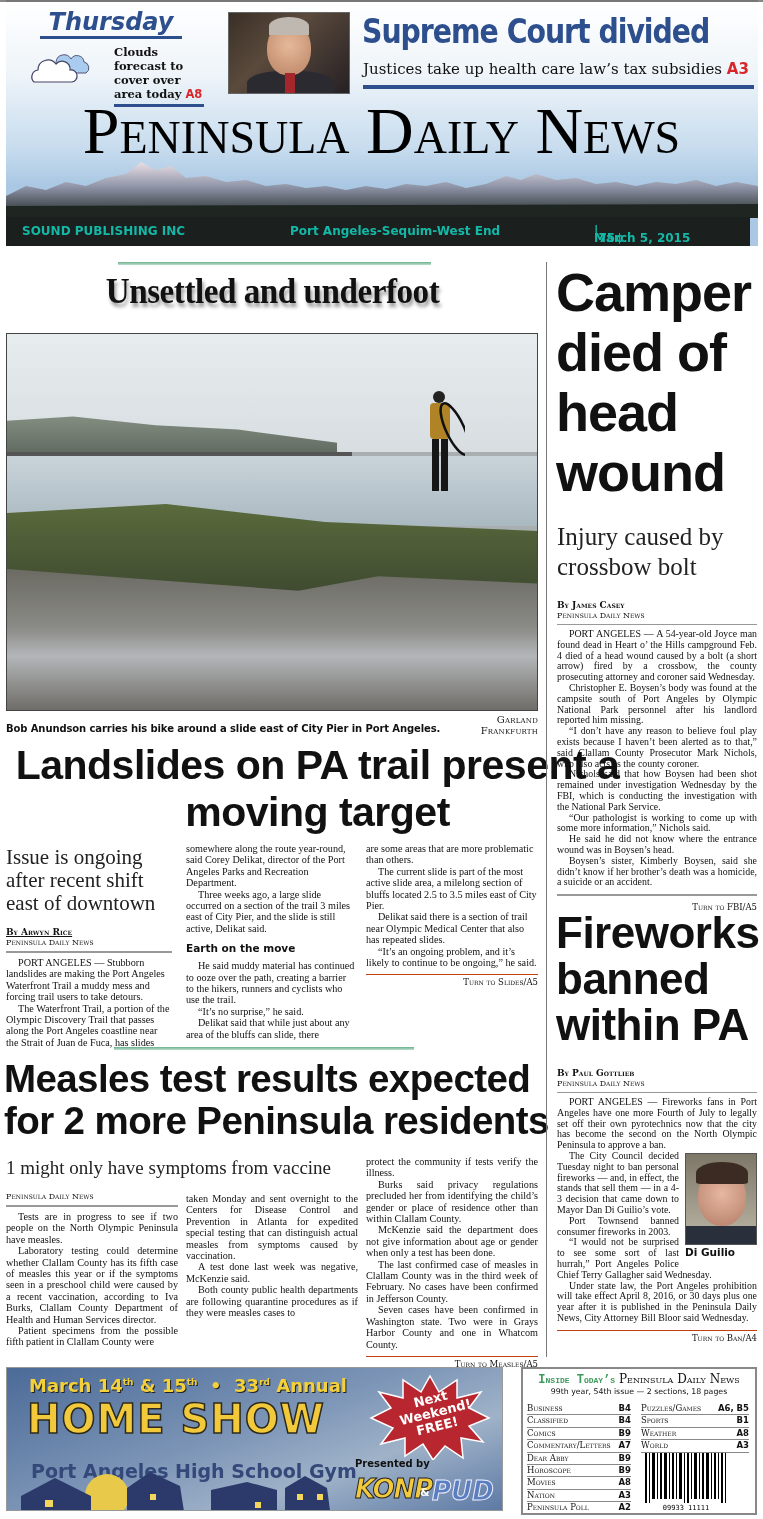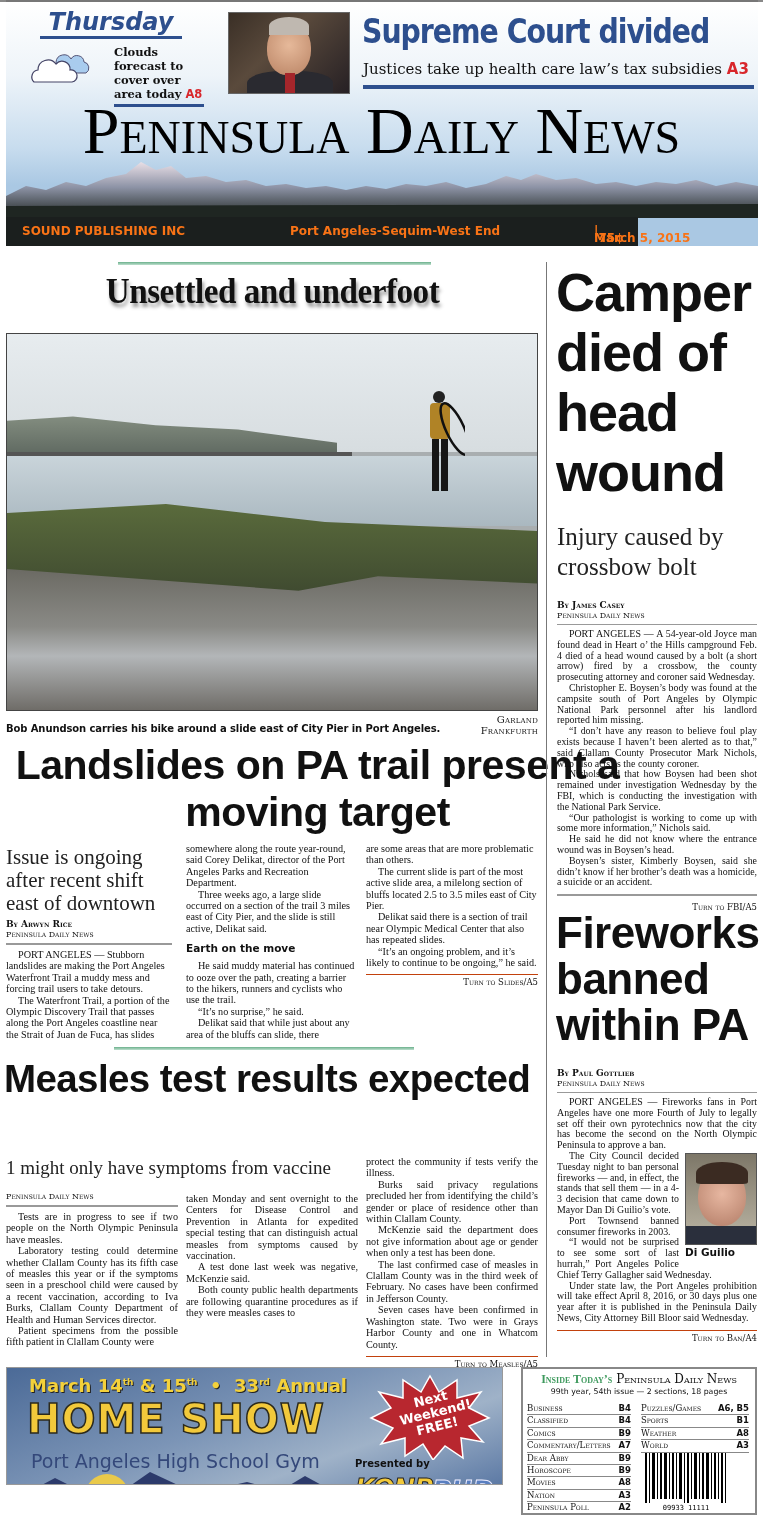--- a/index.html
+++ b/index.html
@@ -16,21 +16,21 @@
   .photo-judge { left: 228px; top: 12px; width: 122px; height: 82px; background: linear-gradient(135deg, #3a2f26 0%, #5a4a3c 40%, #262024 100%); border: 1px solid #666; overflow: hidden; }
   .judge-face { position: absolute; left: 38px; top: 8px; width: 44px; height: 54px; border-radius: 50% 50% 45% 45%; background: radial-gradient(circle at 50% 45%, #e6b99a, #b98364); }
   .judge-hair { position: absolute; left: 40px; top: 4px; width: 40px; height: 18px; border-radius: 50% 50% 0 0; background: #bfb8b0; }
   .judge-suit { position: absolute; left: 18px; top: 58px; width: 86px; height: 30px; border-radius: 40% 40% 0 0; background: #2a2a30; }
   .judge-tie { position: absolute; left: 56px; top: 60px; width: 10px; height: 24px; background: #a5262b; }
   .sc-head { left: 362px; top: 12px; width: 392px; font-family: "DejaVu Sans", sans-serif; font-weight: bold; font-size: 33px; color: #2d4f8e; letter-spacing: -1.2px; line-height: 40px; white-space: nowrap; transform: scaleX(0.86); transform-origin: left; }
   .sc-sub { left: 363px; top: 59px; width: 392px; font-size: 15px; color: #111; line-height: 20px; white-space: nowrap; }
   .sc-rule { left: 363px; top: 85px; width: 391px; height: 4px; background: #2d4f8e; }
   .paper-title { left: 0; top: 96px; width: 763px; text-align: center; font-family: "Liberation Serif", serif; font-size: 66px; line-height: 70px; color: #000; font-variant: small-caps; letter-spacing: 0px; }
   .mountains { left: 6px; top: 156px; width: 752px; height: 62px; }
-  .mast-bar { left: 6px; top: 217px; width: 632px; height: 29px; background: #1b1f1e; color: #f97316; font-family: "DejaVu Sans", sans-serif; font-size: 12px; font-weight: bold; }
+  .mast-bar { left: 6px; top: 217px; width: 744px; height: 29px; background: #1b1f1e; color: #14b8a6; font-family: "DejaVu Sans", sans-serif; font-size: 12px; font-weight: bold; }
   .mast-bar span { position: absolute; top: 7px; white-space: nowrap; }
 
   
   .vdivider { left: 546px; top: 262px; width: 1px; height: 1095px; background: #777; }
 
   
   .green-rule { height: 3px; background: linear-gradient(#6bb08c, #bfe0cf); }
   .unsettled { left: 0; top: 270px; width: 545px; text-align: center; font-family: "Liberation Serif", serif; font-weight: bold; font-size: 36px; color: #111; text-shadow: 2px 4px 4px #999; transform: scaleX(0.92); letter-spacing: -0.5px; }
   .photo-main { left: 6px; top: 333px; width: 532px; height: 378px; border: 1px solid #444; overflow: hidden; background: #a9aeb0; }
   .photo-main .sky { position: absolute; left: 0; top: 0; width: 100%; height: 118px; background: linear-gradient(#e7ecef, #d7dde0); }
@@ -58,37 +58,37 @@
   
   .hed-camper { left: 556px; top: 262px; width: 205px; font-family: "Liberation Sans", sans-serif; font-weight: bold; font-size: 54px; line-height: 60px; letter-spacing: -1px; }
   .hed-fireworks { left: 556px; top: 910px; width: 205px; font-family: "Liberation Sans", sans-serif; font-weight: bold; font-size: 44px; line-height: 46px; letter-spacing: -0.5px; }
   .di-photo { width: 72px; height: 92px; float: right; margin: 2px 0 2px 6px; background: linear-gradient(#7d7768, #bdb7a6); position: relative; overflow: hidden; border: 1px solid #555; }
   .di-face { position: absolute; left: 12px; top: 14px; width: 48px; height: 58px; border-radius: 48%; background: radial-gradient(circle at 50% 45%, #e7b7a1, #b27c66); }
   .di-hair { position: absolute; left: 10px; top: 8px; width: 52px; height: 22px; border-radius: 50% 50% 10% 10%; background: #3b2b22; }
   .di-suit { position: absolute; left: 0; top: 72px; width: 72px; height: 24px; background: #2a2f3c; }
   .di-caption { float: right; clear: right; width: 72px; font-family: "DejaVu Sans", sans-serif; font-weight: bold; font-size: 10.5px; margin: 0 0 2px 6px; }
 
   
-  .ad { left: 6px; top: 1367px; width: 497px; height: 118px; background: linear-gradient(160deg, #4b6a97 0%, #7b94b6 45%, #9fb2c8 70%, #5d7aa5 100%); border: 1px solid #999; overflow: hidden; }
+  .ad { left: 6px; top: 1367px; width: 497px; height: 144px; background: linear-gradient(160deg, #4b6a97 0%, #7b94b6 45%, #9fb2c8 70%, #5d7aa5 100%); border: 1px solid #999; overflow: hidden; }
   .ad-line1 { position: absolute; left: 22px; top: 7px; font-family: "DejaVu Sans", sans-serif; font-weight: bold; font-size: 18px; color: #f4d13a; text-shadow: 1px 1px 0 #222; white-space: nowrap; }
   .ad-line1 sup { font-size: 9px; }
   .ad-homeshow { position: absolute; left: 20px; top: 28px; font-family: "DejaVu Sans", sans-serif; font-weight: bold; font-size: 40px; color: #f2c93b; -webkit-text-stroke: 1.5px #2c2a1c; letter-spacing: 1px; white-space: nowrap; }
-  .ad-school { position: absolute; left: 24px; top: 82px; font-family: "DejaVu Sans", sans-serif; font-weight: normal; font-size: 19px; color: #34487a; white-space: nowrap; }
+  .ad-school { position: absolute; left: 24px; top: 92px; font-family: "DejaVu Sans", sans-serif; font-weight: bold; font-size: 19px; color: #34487a; white-space: nowrap; }
   .ad-star { position: absolute; left: 362px; top: 6px; width: 122px; height: 86px; }
   .ad-star-text { position: absolute; left: 392px; top: 24px; width: 70px; text-align: center; font-family: "DejaVu Sans", sans-serif; font-weight: bold; font-size: 13px; line-height: 14px; color: #fff; transform: rotate(-14deg); }
   .ad-presented { position: absolute; left: 348px; top: 90px; font-family: "DejaVu Sans", sans-serif; font-weight: bold; font-size: 10px; color: #111; }
   .ad-konp { position: absolute; left: 348px; top: 106px; font-family: "DejaVu Sans", sans-serif; font-weight: bold; font-style: italic; font-size: 26px; color: #f2c93b; -webkit-text-stroke: 1px #222; letter-spacing: -1px; }
   .ad-amp { position: absolute; left: 413px; top: 118px; font-family: "DejaVu Sans", sans-serif; font-weight: bold; font-size: 11px; color: #fff; }
   .ad-pud { position: absolute; left: 425px; top: 108px; font-family: "DejaVu Sans", sans-serif; font-weight: bold; font-style: italic; font-size: 26px; color: #5a7fc0; -webkit-text-stroke: 1px #eef; }
   .ad-houses { position: absolute; left: 8px; top: 100px; width: 330px; height: 50px; }
 
   
   .index { left: 521px; top: 1367px; width: 236px; height: 148px; border: 2px solid #888; padding: 3px 4px; }
   .index-title { text-align: center; font-size: 12px; font-variant: small-caps; white-space: nowrap; }
-  .index-title .green { color: #3f9a5e; font-family: Liberation Serif, serif; font-weight: bold; }
+  .index-title .green { color: #3f9a5e; font-family: Liberation Mono, monospace; font-weight: bold; }
   .index-sub { text-align: center; font-family: "DejaVu Sans", sans-serif; font-size: 7.8px; margin-bottom: 2px; }
   .idx-col { position: absolute; top: 34px; }
   .idx-row { display: flex; justify-content: space-between; font-size: 8.5px; line-height: 11.4px; border-bottom: 1px solid #888; font-variant: small-caps; }
   .idx-row b { font-family: "DejaVu Sans", sans-serif; font-size: 8.5px; }
   .barcode { position: absolute; left: 118px; top: 84px; width: 90px; height: 58px; }
 </style>
 </head>
 <body>
 
 <div class="abs" id="top-rule"></div>
@@ -155,21 +155,21 @@
     <ellipse cx="30" cy="40" rx="9" ry="28" fill="none" stroke="#111" stroke-width="2.5" transform="rotate(-25 30 40)"></ellipse>
   </svg>
 </div>
 <div class="abs credit">Garland Frankfurth</div>
 <div class="abs cutline">Bob Anundson carries his bike around a slide east of City Pier in Port Angeles.</div>
 
 <div class="abs hed-landslides">Landslides on PA trail present a moving target</div>
 
 <div class="abs" style="left:6px; top:846px; width:166px;">
   <div class="deck">Issue is ongoing after recent shift east of downtown</div>
-  <div class="byline" style="margin-top:4px;">By Arwyn Rice</div>
+  <div class="byline" style="margin-top:12px;text-decoration:underline;">By Arwyn Rice</div>
   <div class="pdn">Peninsula Daily News</div>
   <div class="gray-rule"></div>
   <div class="body">
     <p>PORT ANGELES — Stubborn landslides are making the Port Angeles Waterfront Trail a muddy mess and forcing trail users to take detours.</p>
     <p>The Waterfront Trail, a portion of the Olympic Discovery Trail that passes along the Port Angeles coastline near the Strait of Juan de Fuca, has slides</p>
   </div>
 </div>
 <div class="abs" style="left:186px; top:843px; width:170px;">
   <div class="body">
     <p style="text-indent:0">somewhere along the route year-round, said Corey Delikat, director of the Port Angeles Parks and Recreation Department.</p>
@@ -188,20 +188,21 @@
     <p>The current slide is part of the most active slide area, a milelong section of bluffs located 2.5 to 3.5 miles east of City Pier.</p>
     <p>Delikat said there is a section of trail near Olympic Medical Center that also has repeated slides.</p>
     <p>“It’s an ongoing problem, and it’s likely to continue to be ongoing,” he said.</p>
   </div>
   <div class="turn" style="margin-top:6px;">Turn to Slides/A5</div>
 </div>
 
 <div class="abs green-rule" style="left:114px; top:1047px; width:300px;"></div>
 <div class="abs hed-measles">
   <div>Measles test results expected</div>
+  <div>for 2 more Peninsula residents</div>
 </div>
 <div class="abs deck" style="left:6px; top:1156px; width:360px; font-size:19px;">1 might only have symptoms from vaccine</div>
 
 <div class="abs" style="left:6px; top:1192px; width:172px;">
   <div class="pdn">Peninsula Daily News</div>
   <div class="gray-rule"></div>
   <div class="body justify">
     <p>Tests are in progress to see if two people on the North Olympic Peninsula have measles.</p>
     <p>Laboratory testing could determine whether Clallam County has its fifth case of measles this year or if the symptoms seen in a preschool child were caused by a recent vaccination, according to Iva Burks, Clallam County Department of Health and Human Services director.</p>
     <p>Patient specimens from the possible fifth patient in Clallam County were</p>

